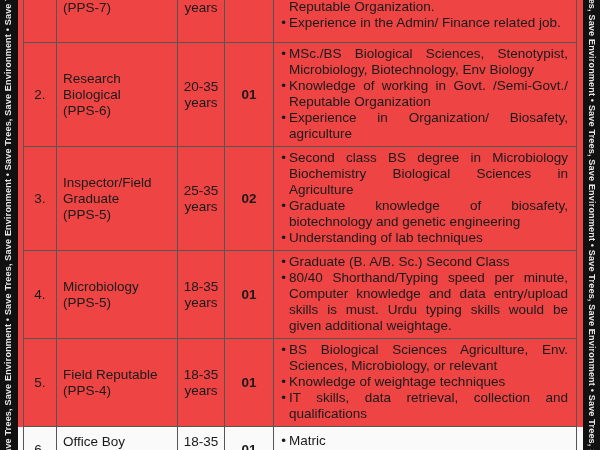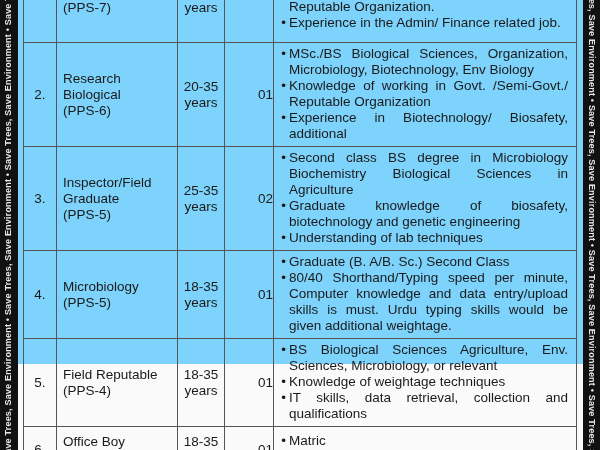--- a/index.html
+++ b/index.html
@@ -5,27 +5,27 @@
   html, body { margin:0; padding:0; }
   body { width:600px; height:450px; overflow:hidden; background:#fafafa; position:relative;
          font-family:"Liberation Sans", sans-serif; color:#1a1a1a; }
   .band { position:absolute; top:0; height:450px; background:#111; overflow:hidden; }
   .band.left { left:0; width:18px; }
   .band.right { left:583px; width:17px; }
   .band .txt { position:absolute; white-space:nowrap; color:#e8e8e8; font-size:9px; font-weight:bold;
                letter-spacing:0.2px; font-family:"Liberation Sans", sans-serif; }
   .band.left .txt { transform:rotate(-90deg); transform-origin:left top; left:3px; top:460px; }
   .band.right .txt { transform:rotate(90deg); transform-origin:left top; left:14px; top:-40px; }
-  .sheet { position:absolute; left:18px; top:0; width:565px; height:364px; background:#7dd3fc; }
+  .sheet { position:absolute; left:18px; top:0; width:565px; height:427px; background:#ef4444; }
   table { position:absolute; left:5px; top:-28px; border-collapse:collapse; width:554px; table-layout:fixed; }
   td { border:1.5px solid #555; vertical-align:middle; font-size:13.5px; line-height:16px; padding:0; }
   td.sno { width:32px; text-align:center; }
   td.post { width:114px; padding-left:6px; }
   td.age { width:46px; text-align:center; }
-  td.num { width:48px; text-align:right; }
+  td.num { width:48px; text-align:center;font-weight:bold; }
   td.qual { padding:3px 8px 4px 4px; text-align:justify; }
   .bul { display:flex; }
   .bul .dot { width:11px; flex:0 0 11px; text-align:center; }
   .bul .t { flex:1; }
 </style>
 </head>
 <body>
 
 <div class="band left">
   <div class="txt">Save Trees, Save Environment • Save Trees, Save Environment • Save Trees, Save Environment • Save Trees, Save Environment • Save Trees, Save Environment</div>
@@ -67,29 +67,29 @@
             <div>(PPS-6)</div>
           </td>
           <td class="age">
             <div>20-35</div>
             <div>years</div>
           </td>
           <td class="num">01</td>
           <td class="qual">
             <div class="bul">
               <span class="dot">•</span>
-              <span class="t">MSc./BS Biological Sciences, Organization, Microbiology, Biotechnology, Env Biology</span>
+              <span class="t">MSc./BS Biological Sciences, Stenotypist, Microbiology, Biotechnology, Env Biology</span>
             </div>
             <div class="bul">
               <span class="dot">•</span>
               <span class="t">Knowledge of working in Govt. /Semi-Govt./ Reputable Organization</span>
             </div>
             <div class="bul">
               <span class="dot">•</span>
-              <span class="t">Experience in Biotechnology/ Biosafety, additional</span>
+              <span class="t">Experience in Organization/ Biosafety, agriculture</span>
             </div>
           </td>
         </tr>
         <tr style="height: 94px;">
           <td class="sno">3.</td>
           <td class="post">
             <div>Inspector/Field</div>
             <div>Graduate</div>
             <div>(PPS-5)</div>
           </td>

